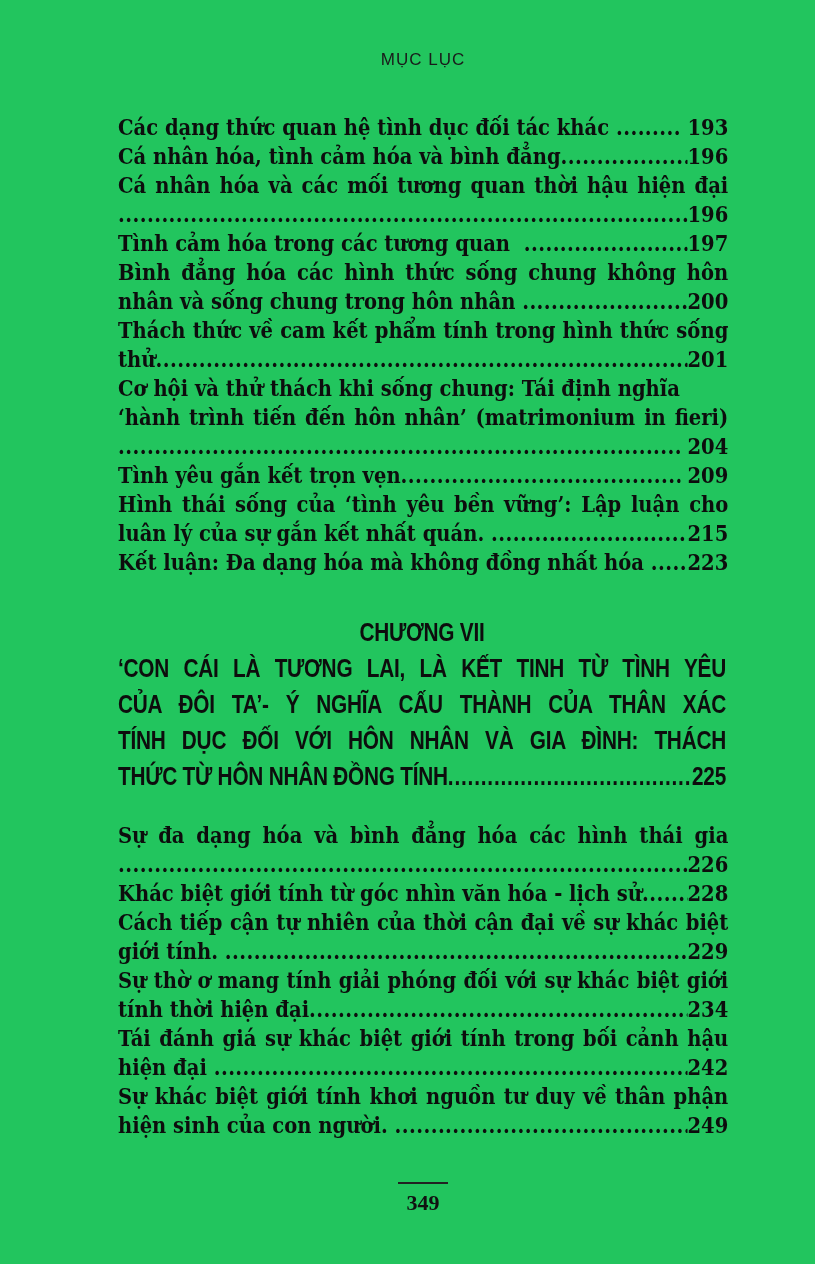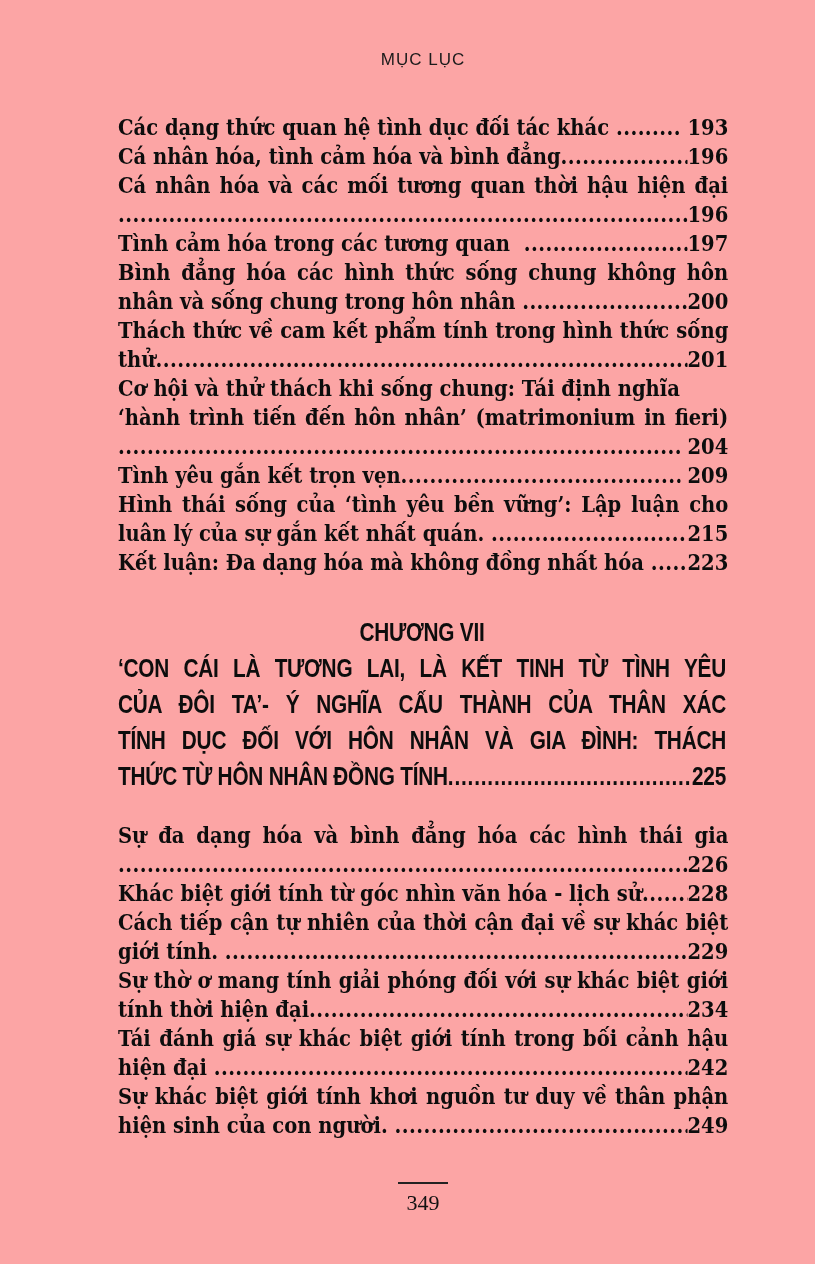--- a/index.html
+++ b/index.html
@@ -1,20 +1,20 @@
 <!DOCTYPE html>
 <html><head>
 <meta charset="utf-8">
 <style>
   html,body{margin:0;padding:0;}
   body{
     width:815px;height:1264px;position:relative;background:#ffffff;
     font-family:"DejaVu Serif",serif;color:#111;
   }
-  .page{position:absolute;inset:0;overflow:hidden;background:#fca5a5;}
+  .page{position:absolute;inset:0;overflow:hidden;background:#22c55e;}
 
   .running-head{
     position:absolute;top:50px;left:118px;width:610px;
     text-align:center;
     font-family:"Liberation Sans",sans-serif;font-weight:500;
     font-size:17px;letter-spacing:1px;color:#1a1a1a;
   }
 
   .toc{
     position:absolute;left:118px;width:718px;
@@ -41,21 +41,21 @@
   .kicker{text-align:center;height:36px;}
   .chapter .row{height:36px;}
   .chapter .leader{letter-spacing:1px;}
 
   .footer-rule{
     position:absolute;top:1182px;left:398px;width:50px;
     border-top:2px solid #222;height:0;
   }
   .folio{
     position:absolute;top:1190px;left:118px;width:610px;text-align:center;
-    font-family:"Liberation Serif",serif;font-weight:400;font-size:22px;color:#111;
+    font-family:"Liberation Serif",serif;font-weight:700;font-size:22px;color:#111;
   }
 </style>
 </head>
 <body>
 
 <div class="page">
 
   <div class="running-head">MỤC LỤC</div>
 
   <div class="toc" id="toc1">

